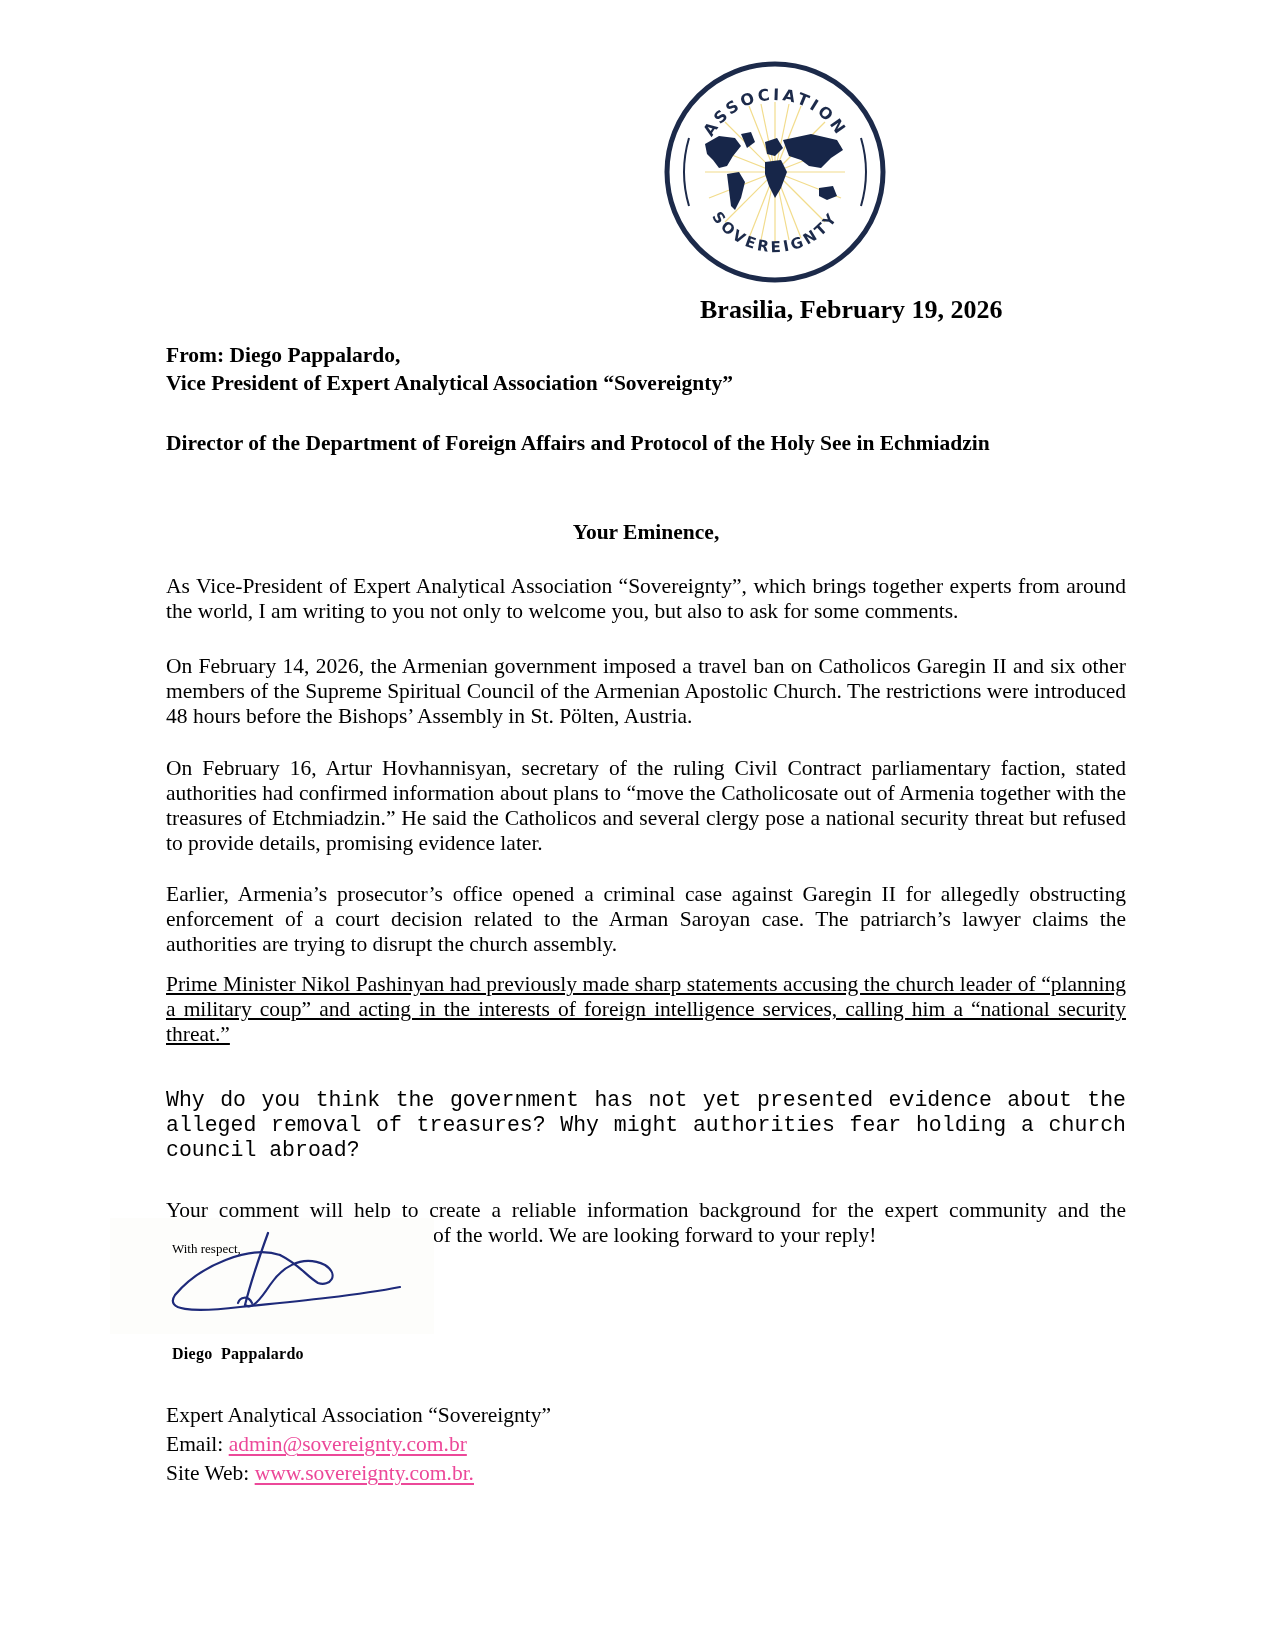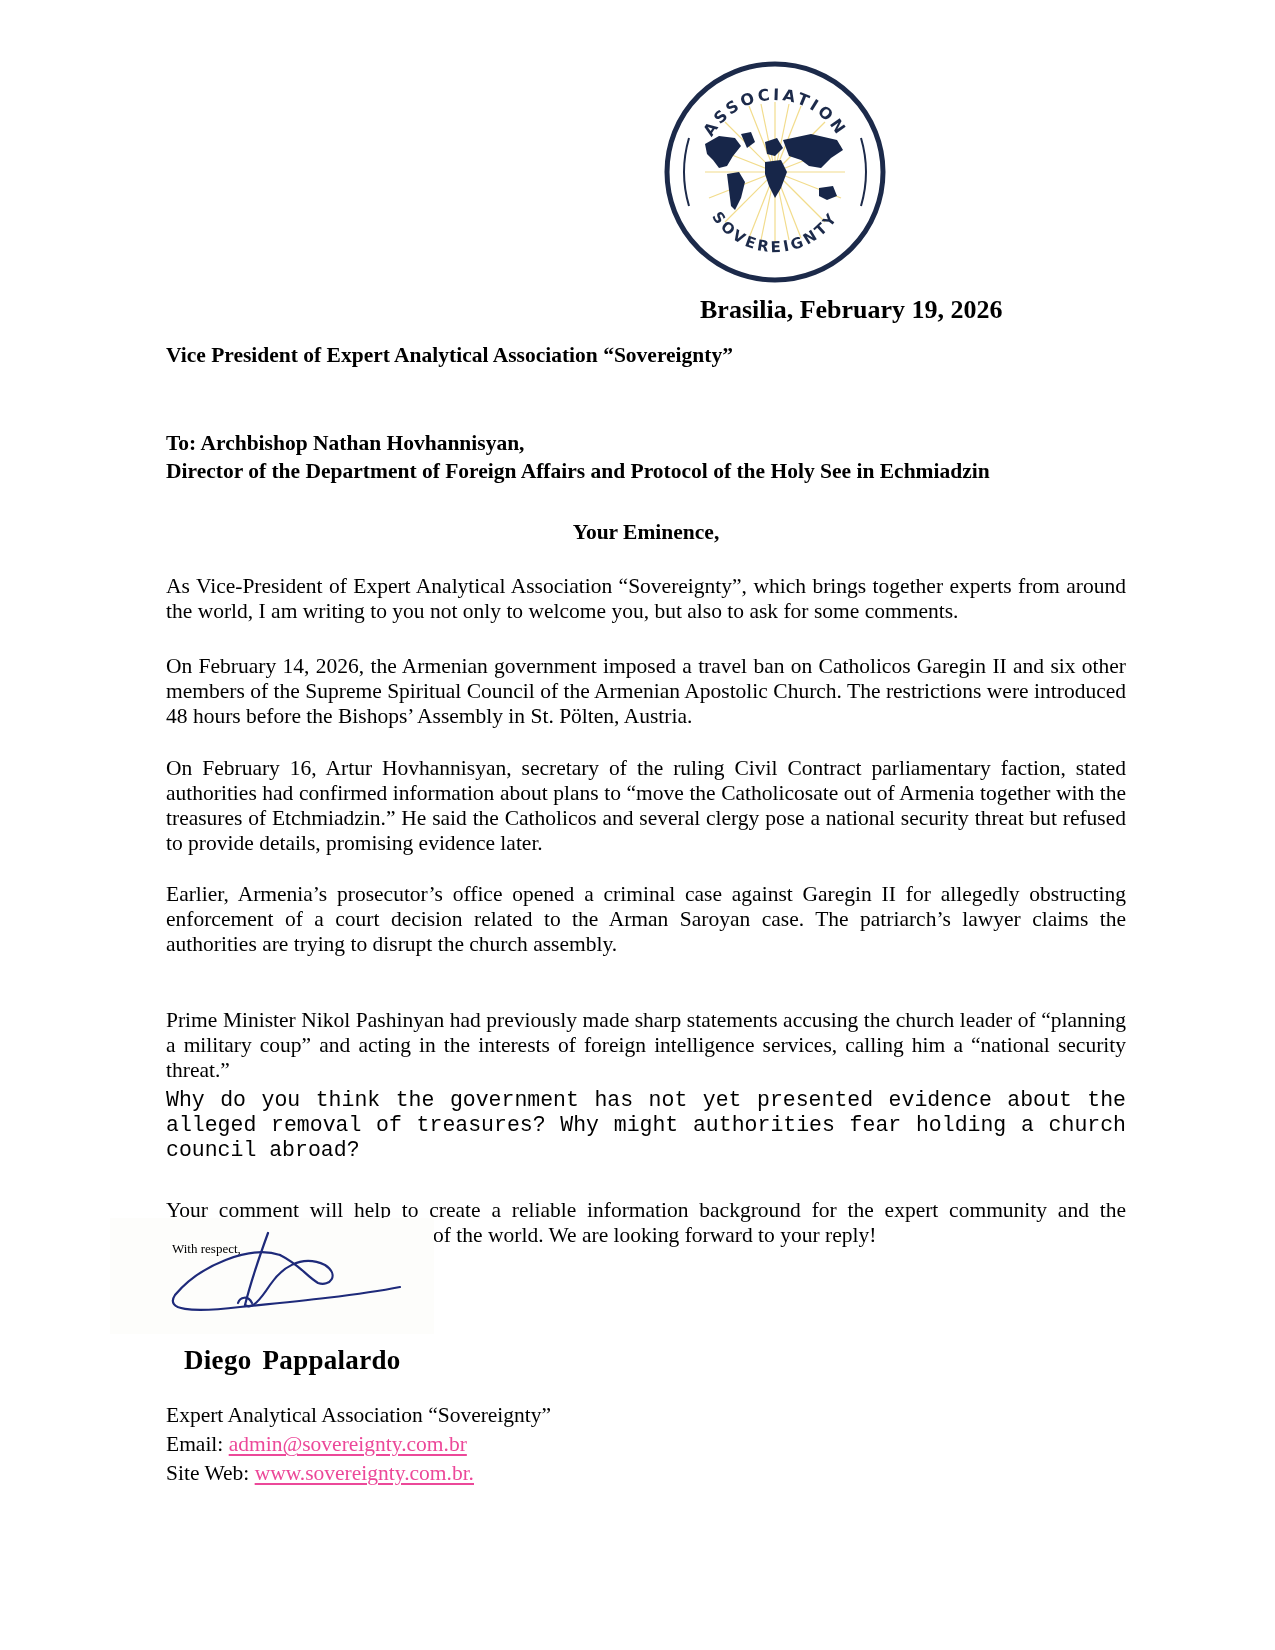--- a/index.html
+++ b/index.html
@@ -18,21 +18,21 @@
   .bold { font-weight: bold; }
   .para { text-align: justify; }
   .sig-box {
     left: 110px; top: 1218px; width: 324px; height: 116px;
     background: #fdfdfb;
   }
   .with-respect {
     left: 172px; top: 1238px; font-size: 13px; line-height: 22px;
   }
   .sig-svg { left: 160px; top: 1225px; width: 260px; height: 100px; }
-  .signer { left: 172px; top: 1345px; font-size: 27px; font-weight: bold; letter-spacing: 0.3px; word-spacing: 4px; margin-left: 12px; }
+  .signer { left: 172px; top: 1345px; font-size: 16px; font-weight: bold; letter-spacing: 0.3px; word-spacing: 4px; }
   .org { left: 166px; top: 1401px; font-size: 21.5px; font-weight: normal; line-height: 29px; }
   .link { color: #ec4899; text-decoration: underline; text-decoration-thickness: 2px; text-underline-offset: 3px; }
 </style>
 </head>
 <body>
 
 <div class="abs logo">
   <svg viewBox="0 0 228 228" width="228" height="228">
     <defs>
       <path id="arcTop" d="M 42 114 A 72 72 0 0 1 186 114"></path>
@@ -80,35 +80,35 @@
     </text>
     <text font-family="DejaVu Sans, sans-serif" font-size="15" font-weight="bold" fill="#1c2a4a" letter-spacing="3" text-anchor="middle">
       <textPath href="#arcBot" startOffset="50%" dy="14">SOVEREIGNTY</textPath>
     </text>
   </svg>
 </div>
 
 <div class="abs date">Brasilia, February 19, 2026</div>
 
 <div class="abs block bold" style="top:343px;">
+  <div style="margin-bottom:3px;">From: Diego Pappalardo,</div>
   <div>Vice President of Expert Analytical Association “Sovereignty”</div>
 </div>
 
 <div class="abs block bold" style="top:431px;">
-  <div style="margin-bottom:3px;">To: Archbishop Nathan Hovhannisyan,</div>
   <div>Director of the Department of Foreign Affairs and Protocol of the Holy See in Echmiadzin</div>
 </div>
 
 <div class="abs block bold" style="top:520px;text-align:center;">Your Eminence,</div>
 
 <div class="abs block para" style="top:574px;">As Vice-President of Expert Analytical Association “Sovereignty”, which brings together experts from around the world, I am writing to you not only to welcome you, but also to ask for some comments.</div>
 <div class="abs block para" style="top:654px;">On February 14, 2026, the Armenian government imposed a travel ban on Catholicos Garegin II and six other members of the Supreme Spiritual Council of the Armenian Apostolic Church. The restrictions were introduced 48 hours before the Bishops’ Assembly in St. Pölten, Austria.</div>
 <div class="abs block para" style="top:756px;">On February 16, Artur Hovhannisyan, secretary of the ruling Civil Contract parliamentary faction, stated authorities had confirmed information about plans to “move the Catholicosate out of Armenia together with the treasures of Etchmiadzin.” He said the Catholicos and several clergy pose a national security threat but refused to provide details, promising evidence later.</div>
 <div class="abs block para" style="top:882px;">Earlier, Armenia’s prosecutor’s office opened a criminal case against Garegin II for allegedly obstructing enforcement of a court decision related to the Arman Saroyan case. The patriarch’s lawyer claims the authorities are trying to disrupt the church assembly.</div>
-<div class="abs block para" style="top:1008px;">Prime Minister Nikol Pashinyan had previously made sharp statements accusing the church leader of “planning a military coup” and acting in the interests of foreign intelligence services, calling him a “national security threat.”</div>
+<div class="abs block para" style="top:972px;text-decoration:underline;">Prime Minister Nikol Pashinyan had previously made sharp statements accusing the church leader of “planning a military coup” and acting in the interests of foreign intelligence services, calling him a “national security threat.”</div>
 <div class="abs block para" style="top:1088px;font-family:Liberation Mono, monospace;">Why do you think the government has not yet presented evidence about the alleged removal of treasures? Why might authorities fear holding a church council abroad?</div>
 <div class="abs block para" style="top:1166px;margin-top:32px;">Your comment will help to create a reliable information background for the expert community and the audience in different countries of the world. We are looking forward to your reply!</div>
 
 <div class="abs sig-box"></div>
 <div class="abs with-respect">With respect,</div>
 <svg class="abs sig-svg" viewBox="0 0 260 100">
   <g fill="none" stroke="#1e2a7a" stroke-width="2.2" stroke-linecap="round">
     <path d="M 120 30 C 90 20 40 40 15 70 C 5 85 30 88 80 82 C 140 76 200 70 240 62"></path>
     <path d="M 108 8 C 100 30 90 60 85 80 C 92 85 100 75 110 60 C 120 45 140 28 165 40 C 180 50 170 62 158 58 C 145 50 140 40 120 30"></path>
     <path d="M 78 78 C 80 72 88 70 92 78"></path>

